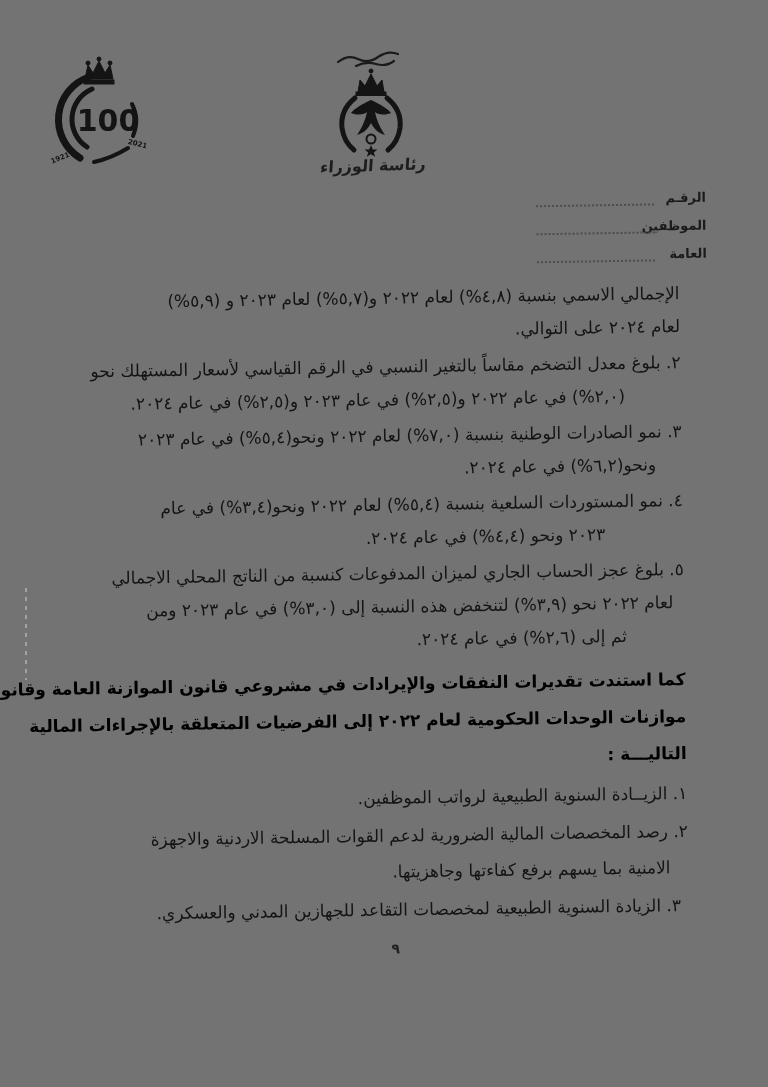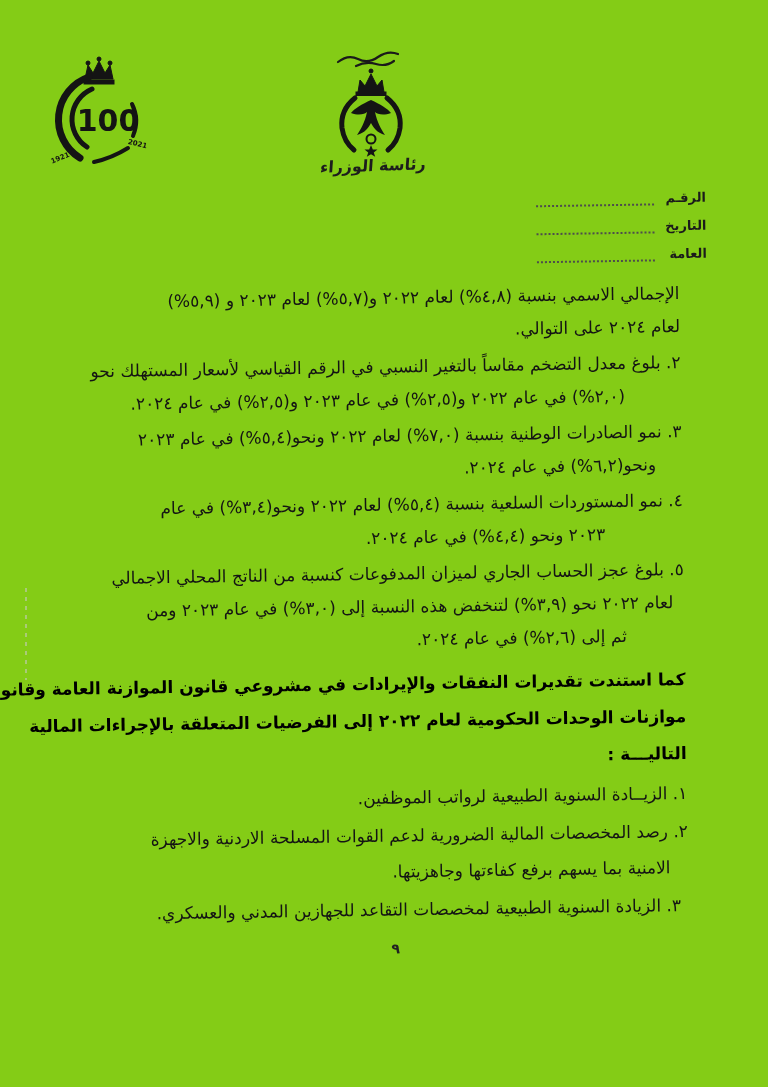--- a/index.html
+++ b/index.html
@@ -2,21 +2,21 @@
 <html lang="ar"><head>
 <meta charset="utf-8">
 <style>
   html,body{margin:0;padding:0;}
   body{
     width:768px;height:1087px;position:relative;overflow:hidden;
     background:#ffffff;
     font-family:"DejaVu Sans",sans-serif;
     color:#161616;
   }
-  .page{position:absolute;inset:0;background:#84cc16;}
+  .page{position:absolute;inset:0;background:#737373;}
 
   
   .centennial{position:absolute;left:44px;top:52px;width:110px;height:120px;}
   .crest-block{position:absolute;left:310px;top:46px;width:122px;height:112px;}
   .crest-caption{
     position:absolute;left:298px;top:156px;width:150px;
     text-align:center;font-size:16px;font-weight:700;
     transform:rotate(-2deg) skewX(-6deg);
     color:#1d1d1d;letter-spacing:1px;
   }
@@ -116,21 +116,21 @@
   <div class="crest-caption">رئاسة الوزراء</div>
 
   <div class="scan-skew">
 
     <div class="form-fields">
       <div class="field-row">
         <span class="field-label">الرقـم</span>
         <span class="field-line"></span>
       </div>
       <div class="field-row">
-        <span class="field-label">التاريخ</span>
+        <span class="field-label">الموظفين</span>
         <span class="field-line"></span>
       </div>
       <div class="field-row">
         <span class="field-label">العامة</span>
         <span class="field-line"></span>
       </div>
     </div>
 
     <div class="body-text">
 

